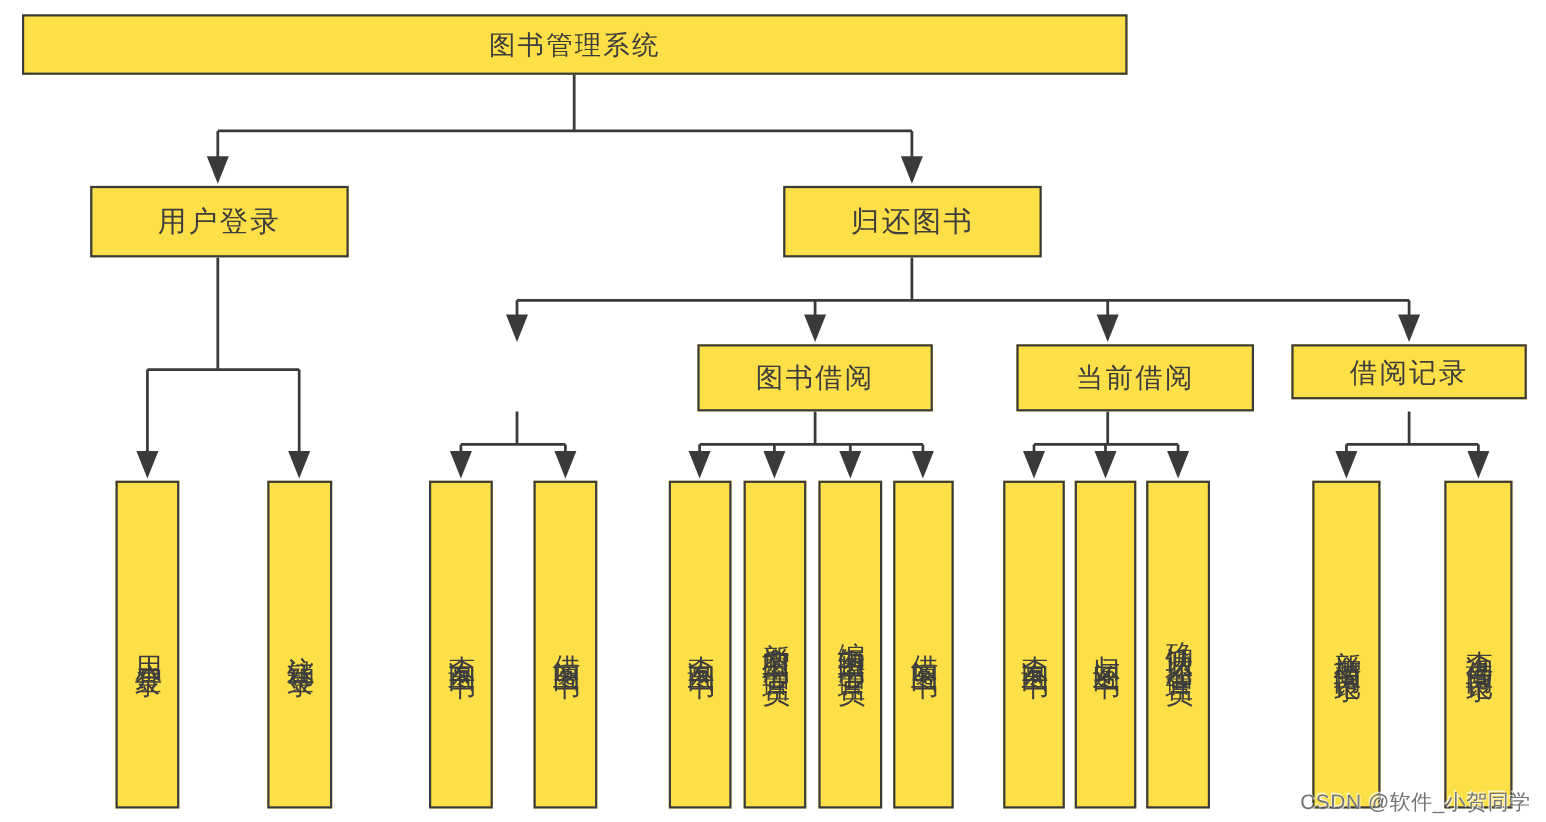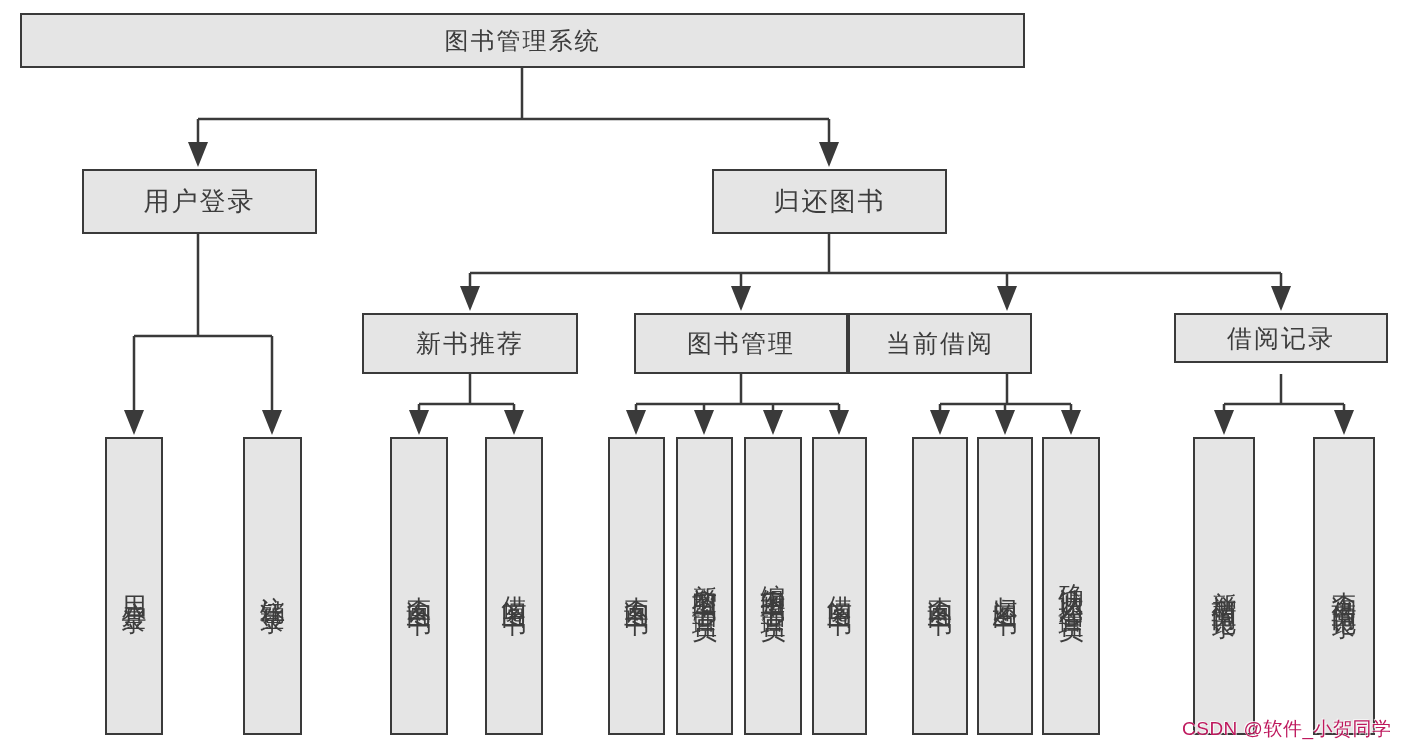--- a/index.html
+++ b/index.html
@@ -13,21 +13,21 @@
   }
   #connectors {
     position: absolute;
     left: 0; top: 0;
     width: 1405px; height: 747px;
   }
   .box {
     position: absolute;
     box-sizing: border-box;
     border: 2.5px solid #3a3a3a;
-    background: #e5e5e5;
+    background: #fde047;
     color: #3d3d3d;
     display: flex;
     align-items: center;
     justify-content: center;
     text-align: right;
     letter-spacing: 2px;
     z-index: 2;
   }
   .hbox { font-size: 25px; }
   .rootbox { font-size: 24px; }
@@ -39,21 +39,21 @@
     text-orientation: mixed;
     letter-spacing: 5px;
     line-height: 1;
     padding: 4px 0;
   }
   .watermark {
     position: absolute;
     left: 1182px;
     top: 716px;
     font-size: 19px;
-    color: #be185d;
+    color: #737373;
     letter-spacing: 0.5px;
     white-space: nowrap;
     z-index: 5;
     text-shadow: 1px 1px 0 rgba(255,255,255,0.75), -1px -1px 0 rgba(255,255,255,0.75);
   }
 </style>
 </head>
 <body>
 
 <div id="canvas">
@@ -113,23 +113,22 @@
       <polygon points="1224,435 1214,410 1234,410"></polygon>
       <polygon points="1344,435 1334,410 1354,410"></polygon>
     </g>
   </svg>
 
   <div class="box hbox rootbox" style="left:20px;top:13px;width:1005px;height:55px">图书管理系统</div>
 
   <div class="box hbox" style="left:82px;top:169px;width:235px;height:65px;font-size:26px">用户登录</div>
   <div class="box hbox" style="left:712px;top:169px;width:235px;height:65px;font-size:26px">归还图书</div>
 
-  <div class="box hbox" style="left:362px;top:313px;width:216px;height:61px">新书推荐</div>
-  <div class="box hbox" style="left:634px;top:313px;width:214px;height:61px">图书管理</div>
-  <div class="box hbox" style="left:848px;top:313px;width:184px;height:61px">当前借阅</div>
+  <div class="box hbox" style="left:634px;top:313px;width:214px;height:61px">图书借阅</div>
+  <div class="box hbox" style="left:924px;top:313px;width:216px;height:61px">当前借阅</div>
   <div class="box hbox" style="left:1174px;top:313px;width:214px;height:50px">借阅记录</div>
 
   <div class="box vbox" style="left:105px;width:58px">用户登录</div>
   <div class="box vbox" style="left:243px;width:59px">注销登录</div>
   <div class="box vbox" style="left:390px;width:58px">查询图书</div>
   <div class="box vbox" style="left:485px;width:58px">借阅图书</div>
   <div class="box vbox" style="left:608px;width:57px">查询图书</div>
   <div class="box vbox" style="left:676px;width:57px">新增图书（管理员）</div>
   <div class="box vbox" style="left:744px;width:58px">编辑图书（管理员）</div>
   <div class="box vbox" style="left:812px;width:55px">借阅图书</div>

